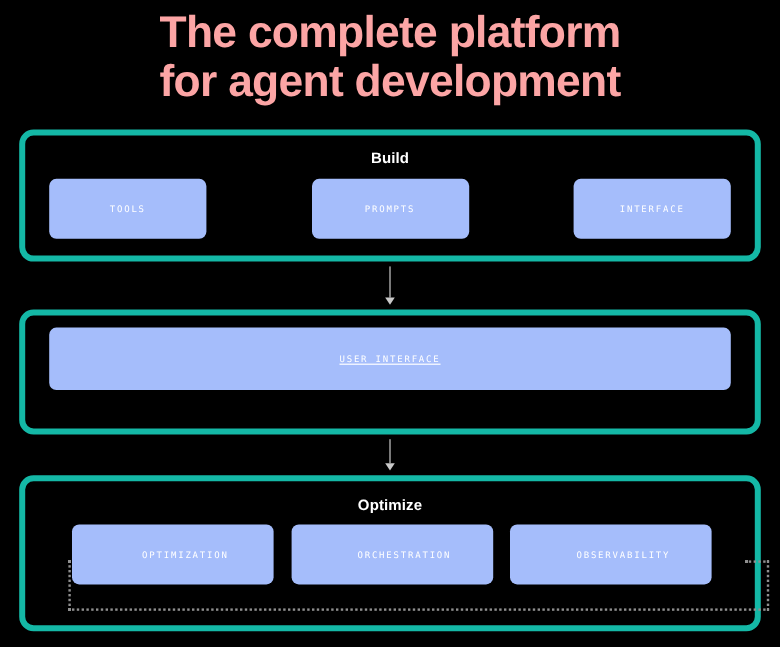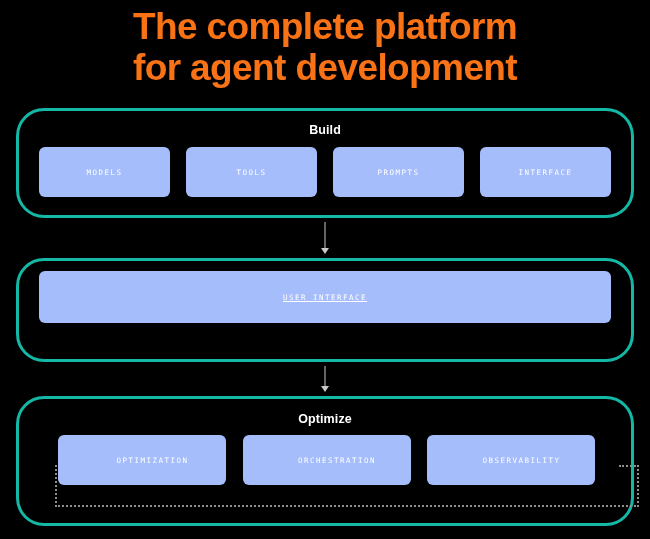--- a/index.html
+++ b/index.html
@@ -17,32 +17,32 @@
     position: relative;
   }
 
   
   .page-title {
     text-align: center;
     font-size: 37px;
     line-height: 41px;
     font-weight: 700;
     letter-spacing: -0.6px;
-    color: #f97316;
+    color: #fca5a5;
     padding-top: 6px;
   }
   .page-title .title-line { display: block; }
 
   
   .stage {
     position: absolute;
     left: 16px;
     width: 618px;
-    border: 3px solid #14b8a6;
-    border-radius: 28px;
+    border: 5px solid #14b8a6;
+    border-radius: 12px;
     background: #000000;
   }
   .stage-title {
     text-align: center;
     font-size: 12.5px;
     font-weight: 700;
     color: #ffffff;
     letter-spacing: 0.1px;
   }
 
@@ -175,21 +175,20 @@
 <body>
 
 <h1 class="page-title">
   <span class="title-line">The complete platform</span>
   <span class="title-line">for agent development</span>
 </h1>
 
 <section class="stage" id="stage-build">
   <div class="stage-title">Build</div>
   <div class="card-row" id="build-row">
-    <div class="card">MODELS</div>
     <div class="card">TOOLS</div>
     <div class="card">PROMPTS</div>
     <div class="card">INTERFACE</div>
   </div>
 </section>
 
 <div class="v-arrow" id="arrow-build-deploy">
   <span class="shaft"></span>
   <span class="head"></span>
 </div>

